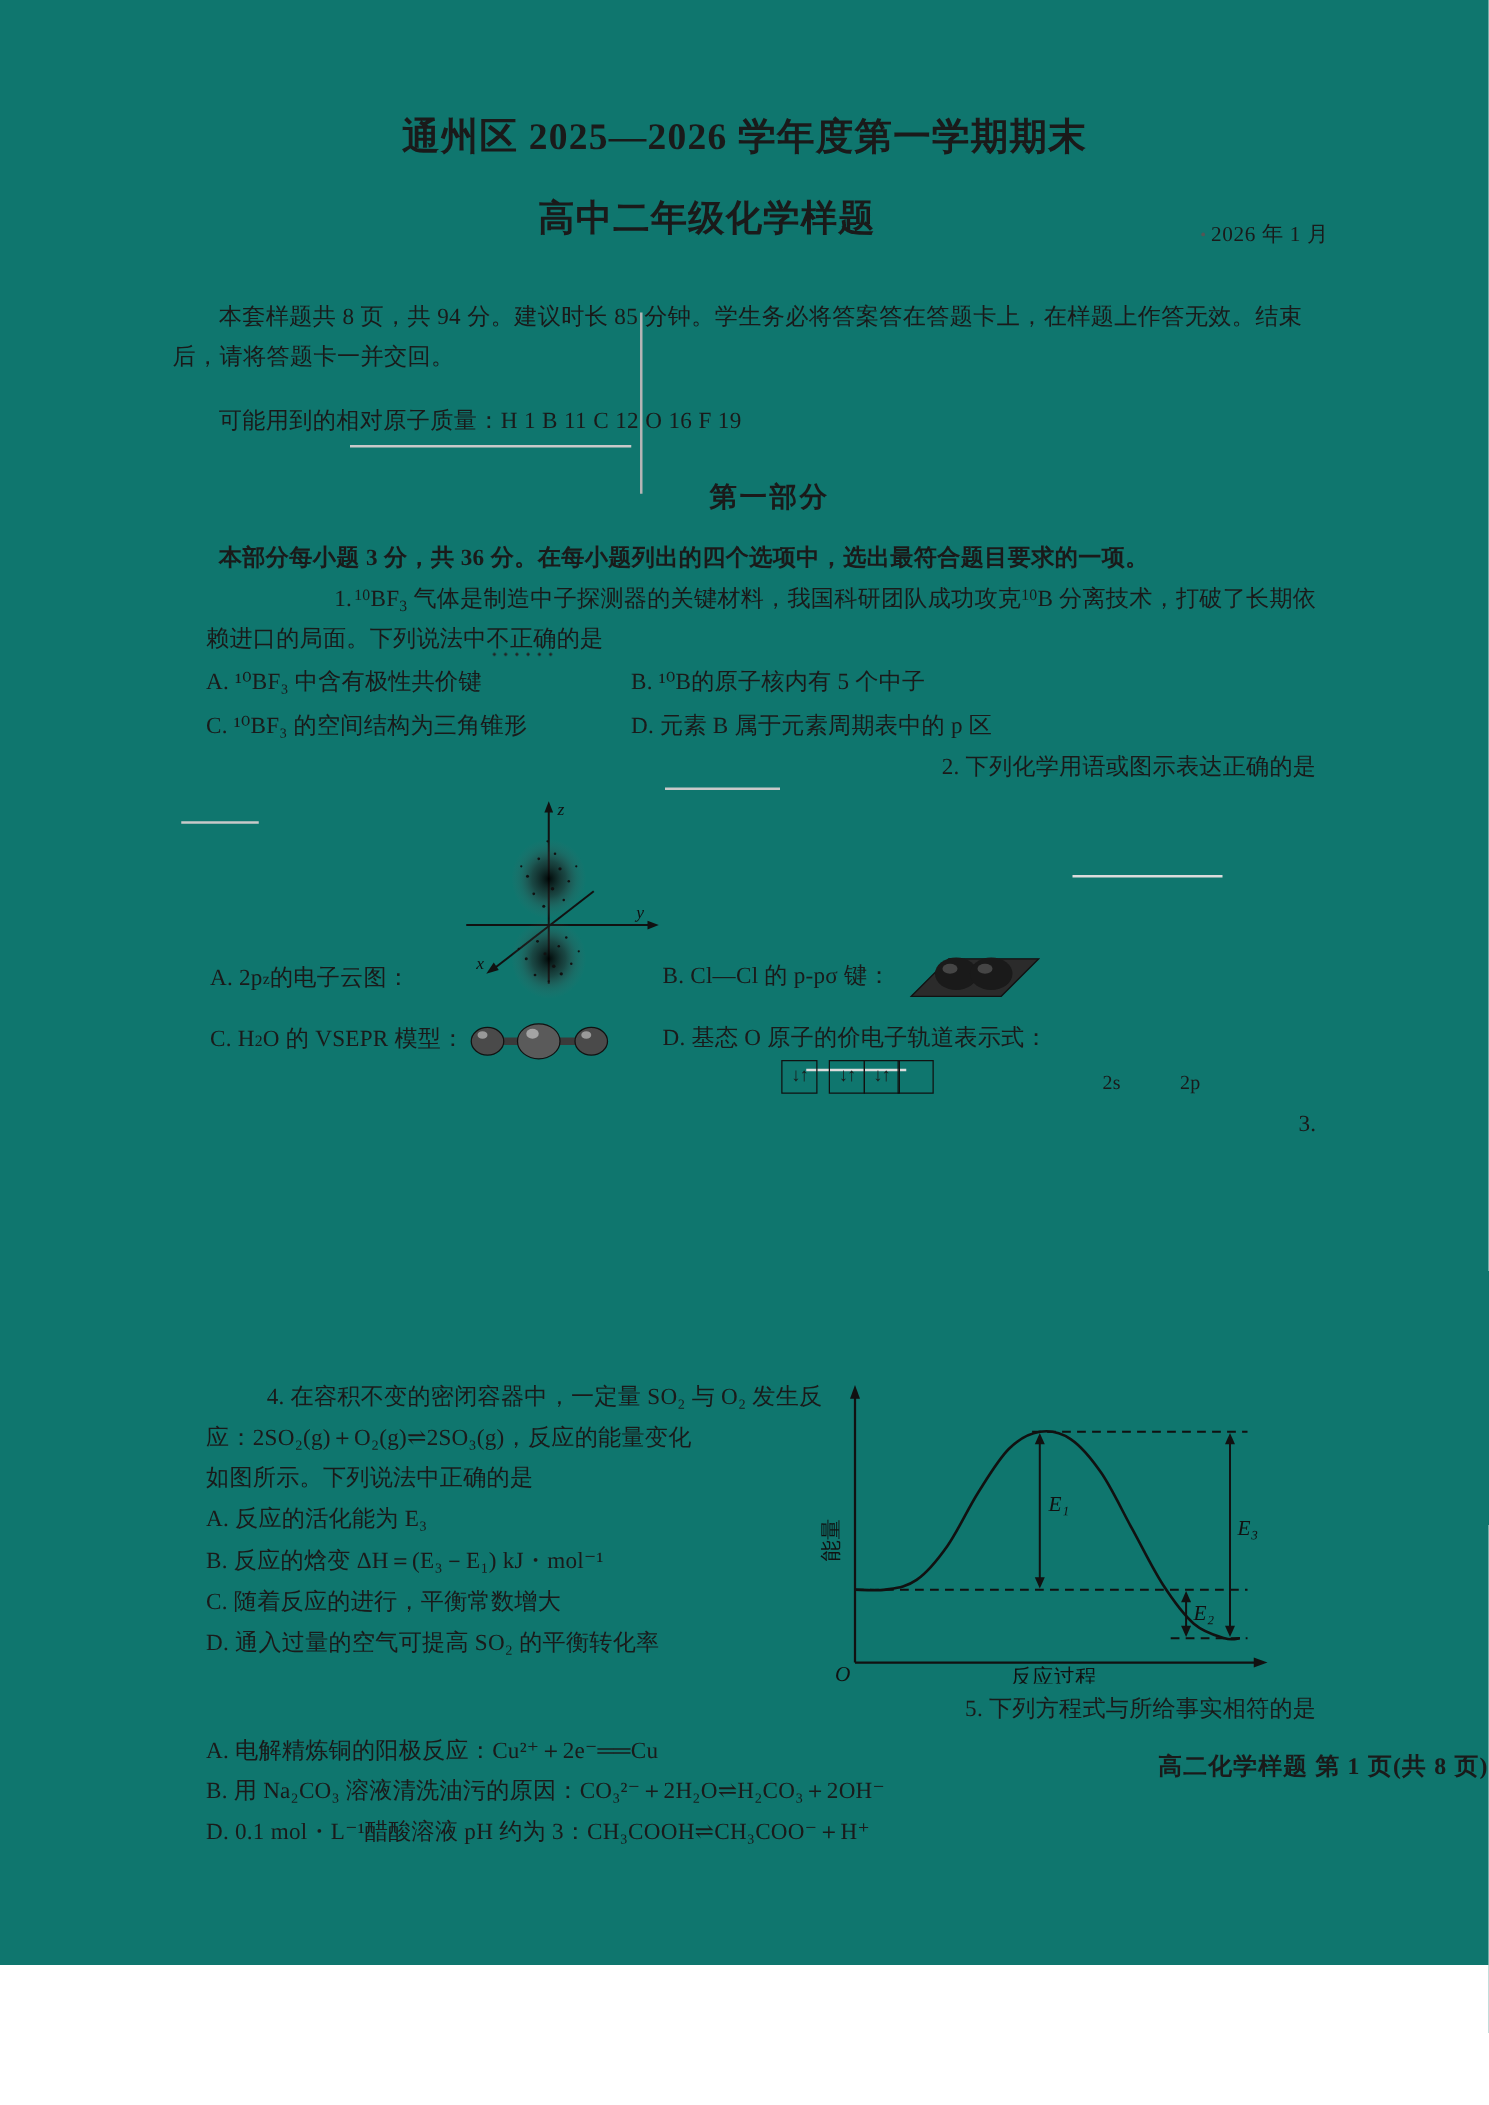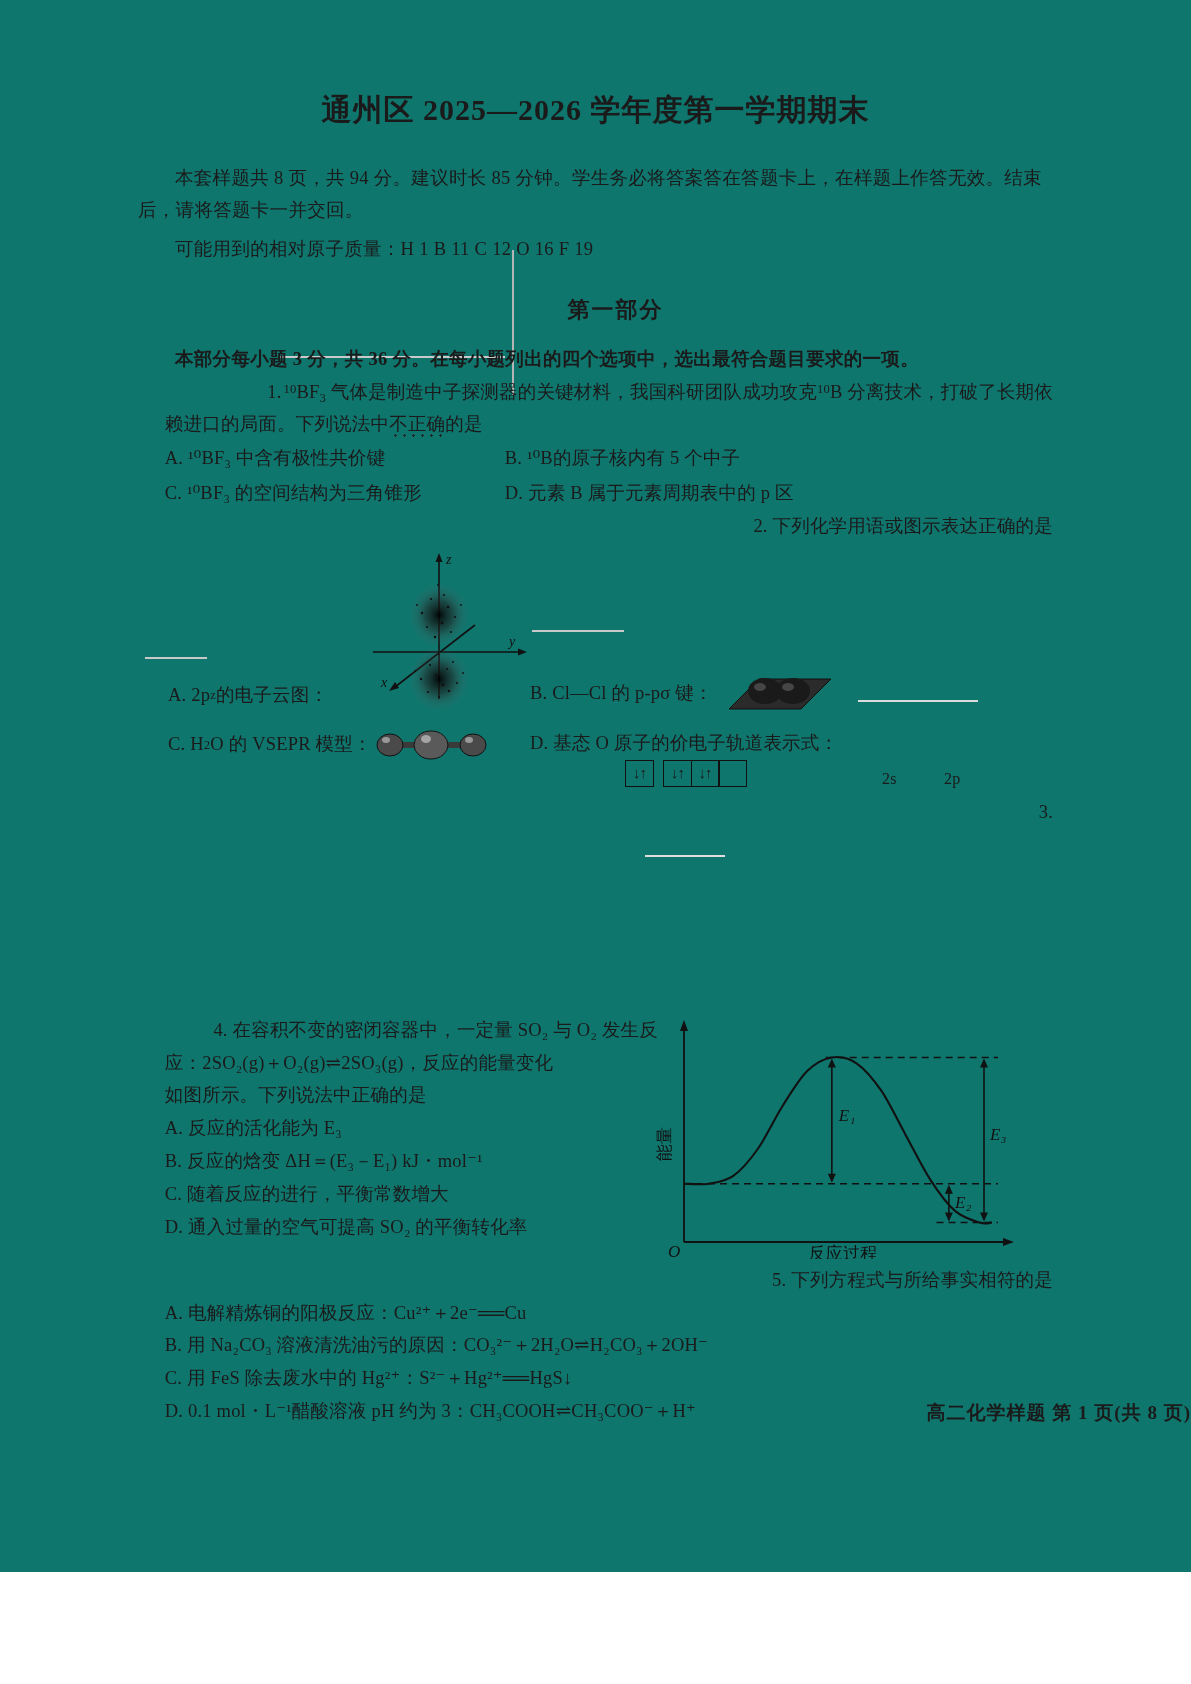--- a/index.html
+++ b/index.html
@@ -72,21 +72,21 @@
   .para {
     font-size: 18.5px;
     line-height: 1.75;
     letter-spacing: 0.3px;
   }
   .indent2 { text-indent: 2em; }
   .notice {
     margin-top: 34px;
   }
   .atoms {
-    margin-top: 6px;
+    margin-top: 18px;
   }
   .sec-part {
     text-align: center;
     font-size: 22px;
     font-weight: bold;
     margin-top: 30px;
     letter-spacing: 2px;
     position: relative;
     padding-left: 40px;
   }
@@ -222,20 +222,26 @@
   <div class="scan-line" style="left:280px; top:356px; width:225px; height:2px;"></div>
   <div class="scan-line" style="left:145px; top:657px; width:62px; height:1.5px;"></div>
   <div class="scan-line" style="left:532px; top:630px; width:92px; height:1.5px;"></div>
   <div class="scan-line" style="left:858px; top:700px; width:120px; height:1.5px; background:#dcdcdc;"></div>
   <div class="scan-line" style="left:645px; top:855px; width:80px; height:1.5px; background:#dedede;"></div>
 
   <div class="content">
 
     <div class="doc-title-1">通州区 2025—2026 学年度第一学期期末</div>
 
+    <div class="title2-row">
+      <div class="doc-title-2">高中二年级化学样题</div>
+      <div class="exam-date">
+        <span class="date-dot"></span><span>2026 年 1 月</span>
+      </div>
+    </div>
 
     <div class="para notice indent2">本套样题共 8 页，共 94 分。建议时长 85 分钟。学生务必将答案答在答题卡上，在样题上作答无效。结束后，请将答题卡一并交回。</div>
     <div class="para atoms indent2">可能用到的相对原子质量：H 1   B 11   C 12   O 16   F 19</div>
 
     <div class="sec-part">第一部分</div>
     <div class="para sec-desc indent2">本部分每小题 3 分，共 36 分。在每小题列出的四个选项中，选出最符合题目要求的一项。</div>
 
     <div class="q">
       <div class="q-stem">
         1. <sup>10</sup><span>BF<sub>3</sub></span><span> 气体是制造中子探测器的关键材料，我国科研团队成功攻克</span><sup>10</sup><span>B 分离技术，打破了长期依</span>
@@ -425,21 +431,20 @@
           <text id="lbl-y" x="32" y="130" text-anchor="middle" font-family="Liberation Sans, sans-serif" font-size="17" fill="#111" transform="rotate(-90 32 130)">能量</text>
         </svg>
       </div>
     </div>
 
     <div class="q">
       <div class="q-stem">5. 下列方程式与所给事实相符的是</div>
       <div class="opts">
         <div class="opt-full">A. 电解精炼铜的阳极反应：Cu²⁺＋2e⁻══Cu</div>
         <div class="opt-full">B. 用 Na₂CO₃ 溶液清洗油污的原因：CO₃²⁻＋2H₂O⇌H₂CO₃＋2OH⁻</div>
-        <div class="opt-full">C. 用 FeS 除去废水中的 Hg²⁺：S²⁻＋Hg²⁺══HgS↓</div>
         <div class="opt-full">D. 0.1 mol・L⁻¹醋酸溶液 pH 约为 3：CH₃COOH⇌CH₃COO⁻＋H⁺</div>
       </div>
     </div>
 
   </div>
 
   <div class="footer">高二化学样题   第 1 页(共 8 页)</div>
 
 </div>
 

